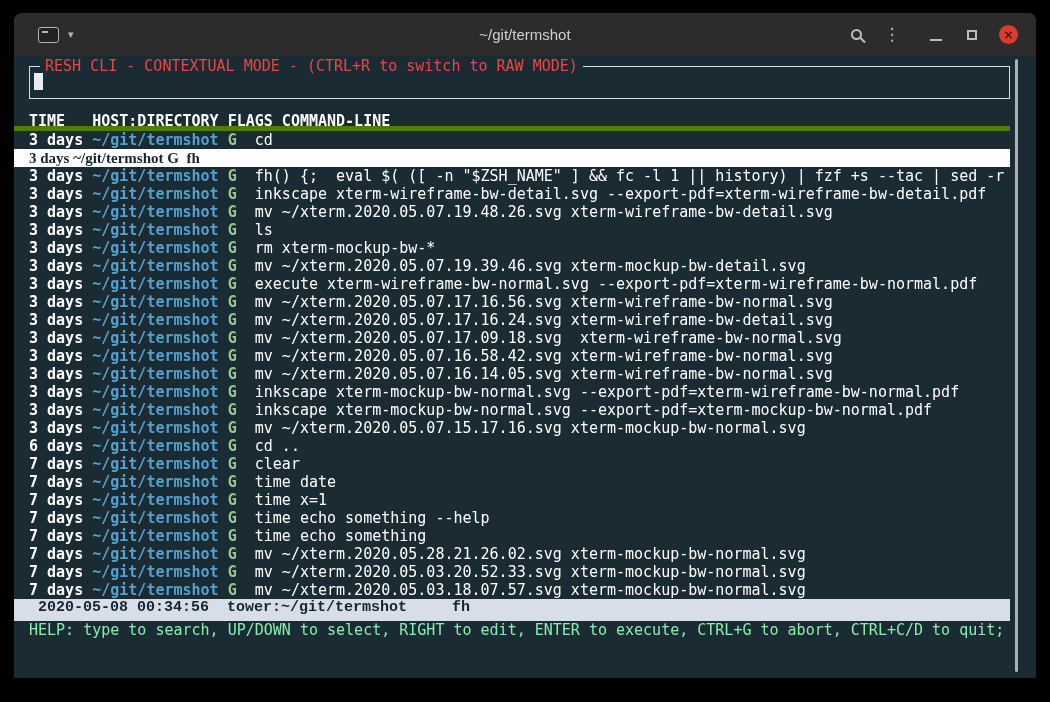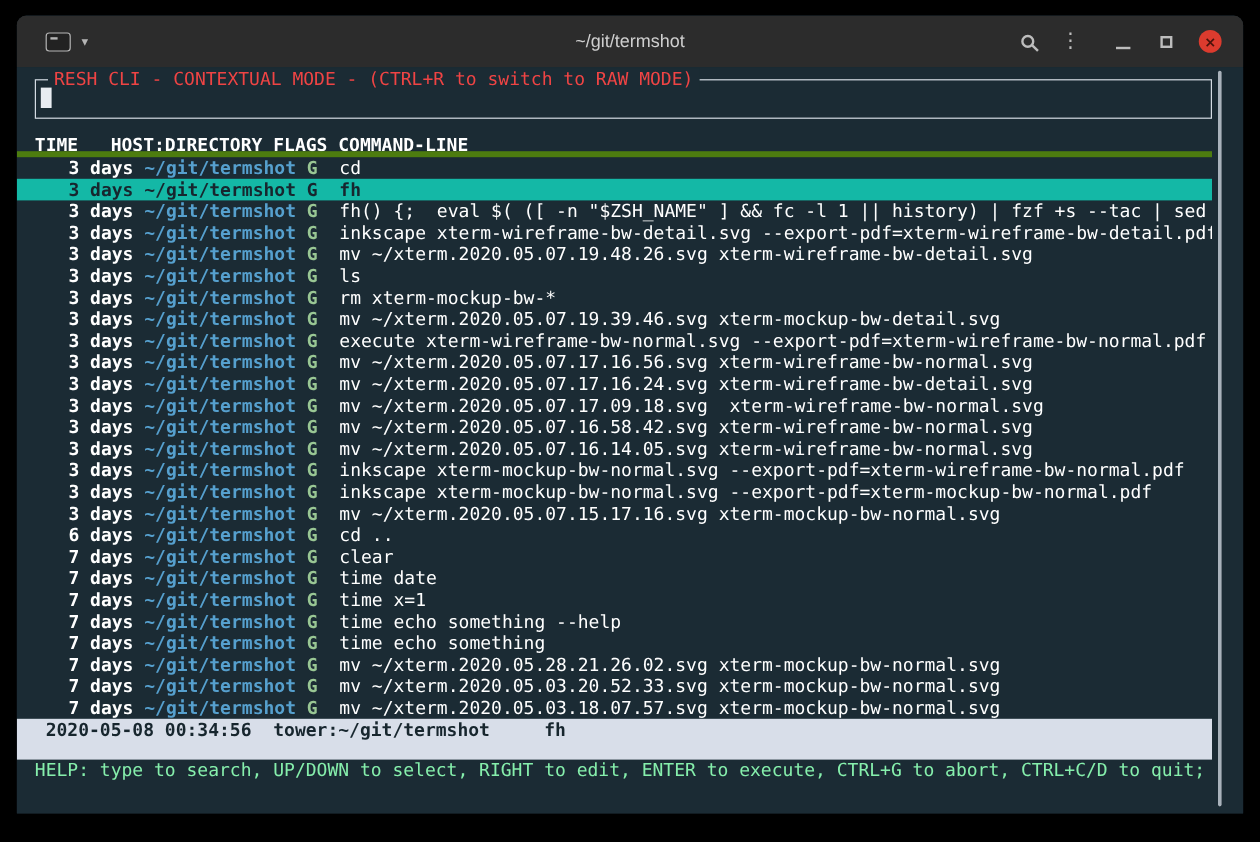--- a/index.html
+++ b/index.html
@@ -50,29 +50,29 @@
   .box-label { position:absolute; top:-10px; left:10px; background:#1b2b34;
                padding:0 5px; color:#ef4444; white-space:pre; }
   .cursor { position:absolute; left:4px; top:6px; width:9px; height:17px; background:#e8ecf1; }
 
   .list-header { margin:13px 26px 0 0; padding-left:15px; height:19px;
                  border-bottom:5px solid #4d7c0f; font-weight:bold; white-space:pre;
                  color:#ffffff; overflow:hidden; }
 
   .rows { margin-right:26px; }
   .row { height:18px; padding-left:15px; white-space:pre; overflow:hidden; }
-  .c-time { color:#ffffff; font-weight:bold;margin-left:28px; }
+  .c-time { color:#ffffff; font-weight:bold; }
   .c-dir  { color:#56a0ce; font-weight:bold; }
   .c-flag { color:#99c794; font-weight:bold; }
   .c-cmd  { color:#ffffff; }
-  .row.selected { background:#14b8a6; font-weight:bold; }
+  .row.selected { background:#ffffff; font-weight:bold;font-family:Liberation Serif, serif; }
   .row.selected span { color:#17262e; }
 
-  .status-bar { margin-right:26px; height:34px; background:#d8dee9; color:#17262e;
-                font-weight:bold; white-space:pre; padding-left:15px; overflow:hidden; }
+  .status-bar { margin-right:26px; height:22px; background:#d8dee9; color:#17262e;
+                font-weight:bold; white-space:pre; padding-left:15px; overflow:hidden;font-family:Liberation Mono, monospace; }
   .help-line { height:18px; padding-left:15px; color:#86efac; white-space:pre; overflow:hidden; }
 
   .scrollbar { position:absolute; right:18px; top:3px; bottom:6px; width:3px;
                background:rgba(205,213,221,0.8); border-radius:2px; }
 </style>
 </head>
 <body>
 
 <div class="window">
 

